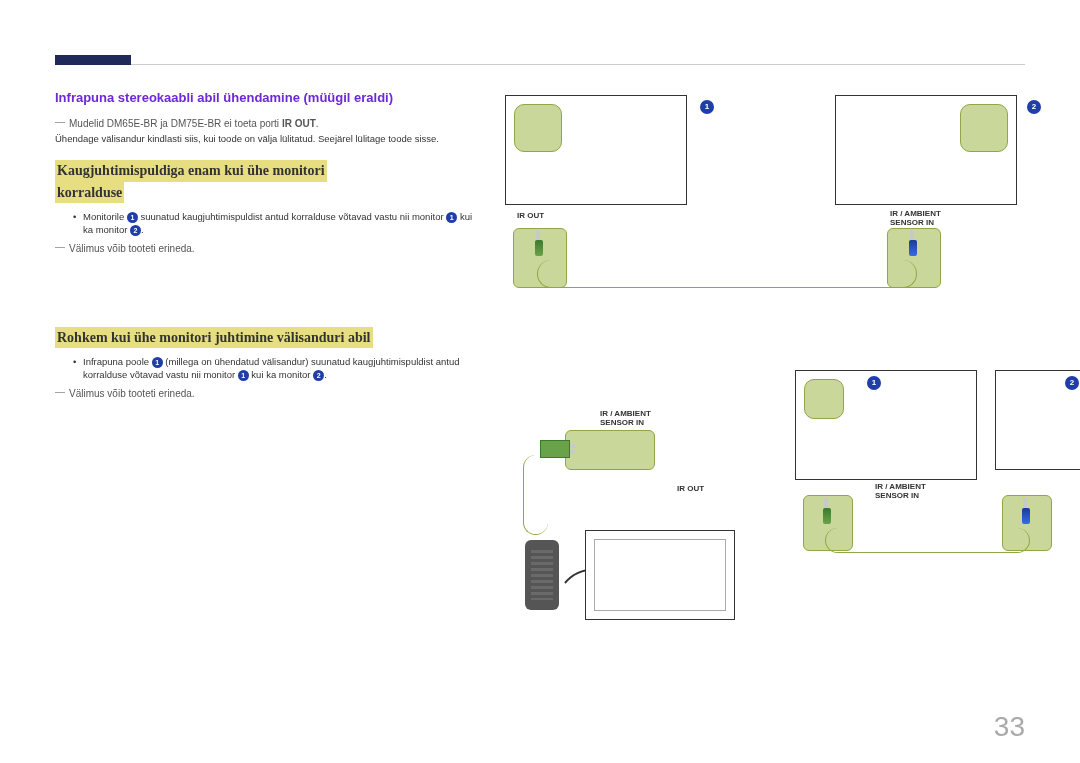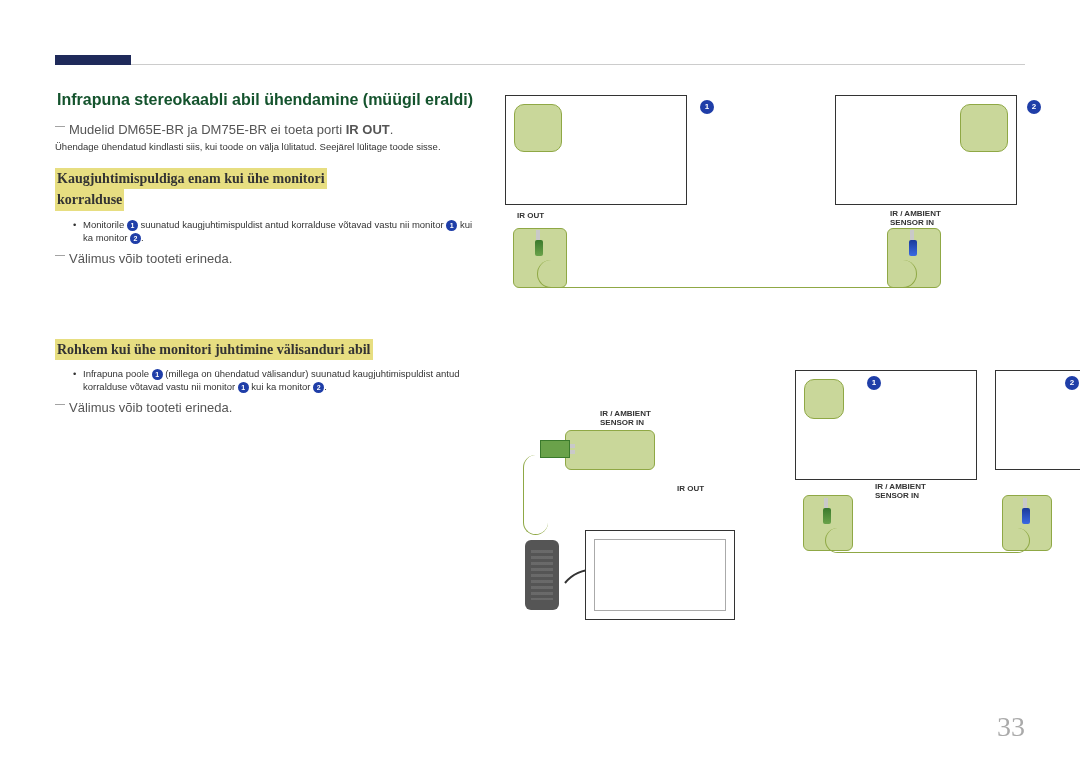--- a/index.html
+++ b/index.html
@@ -3,22 +3,22 @@
 <meta charset="utf-8">
 <style>
   * { margin: 0; padding: 0; box-sizing: border-box; }
   body { font-family: Arial, Helvetica, sans-serif; background: #fff; color: #333; width: 1080px; height: 763px; position: relative; }
   .page { padding: 55px 55px 30px 55px; }
   .topbar { width: 100%; border-bottom: 1px solid #ccc; margin-bottom: 25px; }
   .topbar-accent { width: 76px; height: 10px; background: #1f2a5a; margin-bottom: -1px; }
   .cols { display: flex; gap: 30px; }
   .left { width: 420px; }
   .right { flex: 1; position: relative; }
-  h2.title { font-size: 16px; font-weight: 700; color: #14532d; line-height: 1.25; margin-bottom: 12px; text-align: center; }
-  .notebody { font-size: 13px; color: #555; }
+  h2.title { font-size: 13px; font-weight: 700; color: #6d28d9; line-height: 1.25; margin-bottom: 12px; }
+  .notebody { font-size: 10px; color: #555; }
   .note { margin: 6px 0 4px 0; padding-left: 14px; position: relative; }
   .note::before { content: "―"; position: absolute; left: 0; top: -2px; color: #888; font-size: 10px; }
   .para { font-size: 9.5px; color: #333; line-height: 1.35; margin-bottom: 14px; }
   .hl { background: #e7de81; display: inline-block; padding: 1px 2px; font-size: 14px; font-weight: 700; line-height: 1.4; }
   .sect { margin-bottom: 18px; }
   .sect-h { margin-bottom: 8px; font-family: Liberation Serif, serif; }
   ul.bul { list-style: none; margin-left: 18px; }
   ul.bul li { font-size: 9.5px; color: #333; line-height: 1.35; margin-bottom: 5px; position: relative; padding-left: 10px; }
   ul.bul li::before { content: "•"; position: absolute; left: 0; top: 0; }
   .b { font-weight: 700; }
@@ -33,21 +33,21 @@
   .schem-top .m2 .inner { right: 8px; top: 8px; width: 48px; height: 48px; }
   .numbadge { position: absolute; }
   .numbadge .cir { width: 14px; height: 14px; font-size: 8px; }
   .plbl { position: absolute; font-size: 8px; color: #333; font-weight: 700; line-height: 1.1; }
   .portbox { position: absolute; border: 1.5px solid #8fa845; border-radius: 6px; background: #c9d79a; }
   .jack { position: absolute; width: 6px; height: 28px; }
   .jack-body-g { background: linear-gradient(#3a7a2c,#6aa24a); width: 8px; height: 16px; border-radius: 2px; }
   .jack-body-b { background: linear-gradient(#1a3a9a,#3a6ae2); width: 8px; height: 16px; border-radius: 2px; }
   .jack-tip { width: 4px; height: 10px; background: #c9c9c9; margin: 0 auto; }
   .wire { position: absolute; border: 1.5px solid #8fa845; border-radius: 20px; background: none; }
-  .page-num { position: absolute; right: 55px; bottom: 20px; font-size: 28px; color: #aaa; font-family: Liberation Serif, serif; }
+  .page-num { position: absolute; right: 55px; bottom: 20px; font-size: 28px; color: #aaa; }
 
   
   .schem-bot .m1 { left: 290px; top: 0; }
   .schem-bot .m1 .inner { left: 8px; top: 8px; width: 40px; height: 40px; }
   .schem-bot .m2 { left: 490px; top: 0; width: 162px; height: 100px;}
   .sensorbox { position: absolute; left: 60px; top: 60px; width: 90px; height: 40px; border: 1.5px solid #8fa845; border-radius: 6px; background: #c9d79a; }
   .sensplug { position: absolute; left: 35px; top: 70px; width: 30px; height: 18px; background: #6aa24a; border: 1px solid #3a7a2c; }
   .sensplug::before { content:""; position:absolute; right:-6px; top:3px; width:5px; height:4px; background:#c9c9c9;}
   .sensplug::after  { content:""; position:absolute; right:-6px; bottom:3px; width:5px; height:4px; background:#c9c9c9;}
 
@@ -68,21 +68,21 @@
   <div class="cols">
 
     <div class="left">
       <h2 class="title">Infrapuna stereokaabli abil ühendamine (müügil eraldi)</h2>
 
       <div class="note notebody">
         <span>Mudelid DM65E-BR ja DM75E-BR ei toeta porti</span>
         <span class="b">IR OUT</span><span>.</span>
       </div>
 
-      <p class="para">Ühendage ühendatud kindlasti siis, kui toode on välja lülitatud. Seejärel lülitage toode sisse.</p>
+      <p class="para">Ühendage välisandur kindlasti siis, kui toode on välja lülitatud. Seejärel lülitage toode sisse.</p>
 
       <div class="sect">
         <div class="sect-h">
           <span class="hl">Kaugjuhtimispuldiga enam kui ühe monitori</span><br>
           <span class="hl">korralduse</span>
         </div>
         <ul class="bul">
           <li>
             <span>Monitorile</span>
             <span class="cir">1</span>

